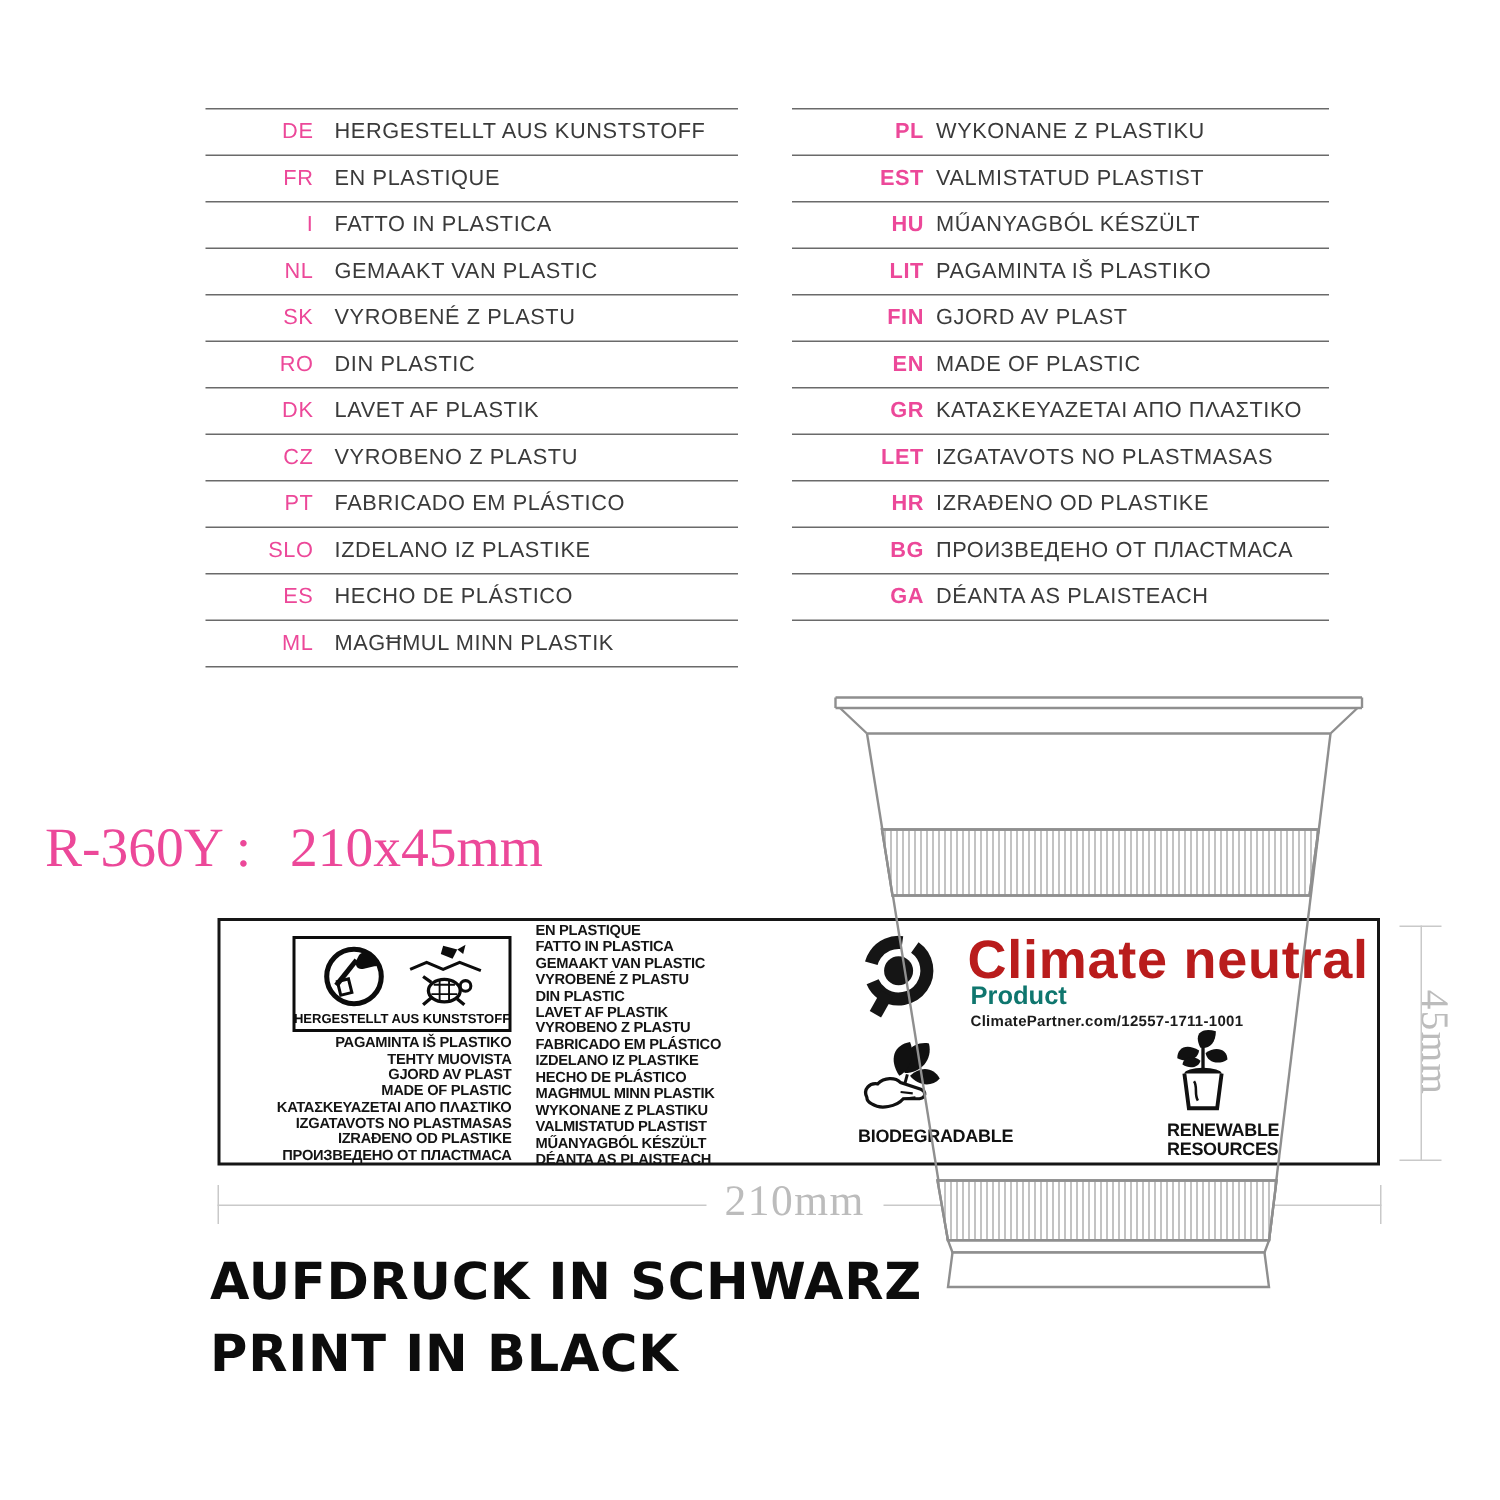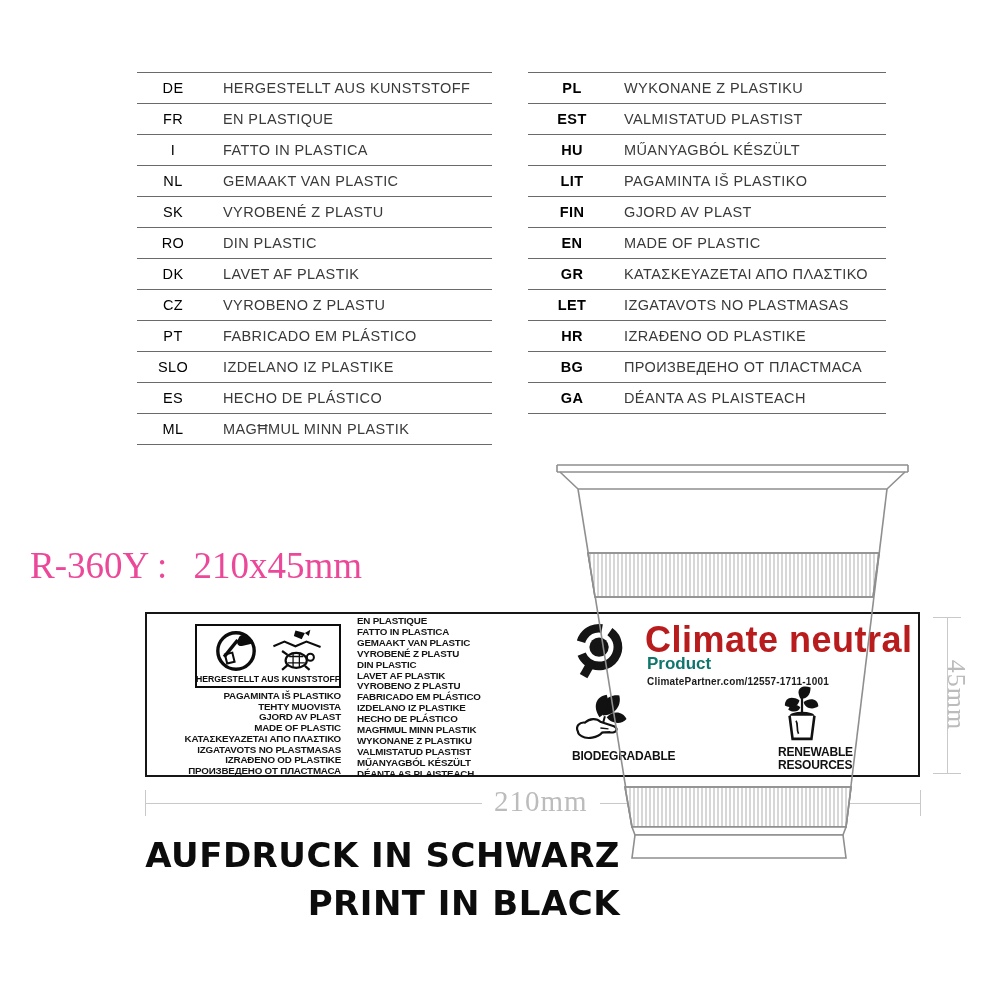--- a/index.html
+++ b/index.html
@@ -4,35 +4,35 @@
 <style>
   html,body{margin:0;padding:0;background:#fff;}
   #page{position:relative;width:1000px;height:1000px;background:#ffffff;overflow:hidden;
         font-family:"Liberation Sans",sans-serif;color:#1a1a1a;}
 
   
   .ttable{position:absolute;border-top:1px solid #6a6a6a;}
   .ttable-left{left:137px;top:72px;width:355px;}
   .ttable-right{left:528px;top:72px;width:358px;}
   .trow{display:flex;height:30px;align-items:center;border-bottom:1px solid #6a6a6a;}
-  .tcode{width:72px;text-align:center;font-size:14.5px;letter-spacing:.4px;color:#000000;}
+  .tcode{width:72px;text-align:right;font-size:14.5px;letter-spacing:.4px;color:#ec4899;}
   .ttable-right .tcode{width:88px;font-weight:bold;}
   .ttext{padding-left:14px;font-size:14.5px;letter-spacing:.4px;color:#3a3a3a;white-space:nowrap;}
   .ttable-right .ttext{padding-left:8px;}
 
   
   .heading{position:absolute;left:30px;top:544px;font-family:"Liberation Serif",serif;
            font-size:37px;color:#ec4899;white-space:nowrap;}
   .heading .gap{display:inline-block;width:26px;}
 
   
   .dim{position:absolute;color:#bcbcbc;font-family:"Liberation Serif",serif;}
   .dim-line-h{position:absolute;left:145px;top:803px;width:776px;height:0;border-top:1.3px solid #c9c9c9;z-index:1;}
   .dim-tick-v{position:absolute;width:0;height:26px;border-left:1.3px solid #c9c9c9;top:790px;z-index:1;}
-  .dim-width-text{left:482px;top:785px;font-size:29px;letter-spacing:1px;background:#fff;padding:0 12px;z-index:1;}
+  .dim-width-text{left:471px;top:785px;font-size:29px;letter-spacing:1px;background:#fff;padding:0 12px;z-index:1;}
   .dim-line-v{position:absolute;left:947px;top:617px;width:0;height:157px;border-left:1.3px solid #c9c9c9;z-index:1;}
   .dim-tick-h{position:absolute;height:0;width:28px;border-top:1.3px solid #c9c9c9;left:933px;z-index:1;}
   .dim-height-text{left:921px;top:680px;font-size:26px;letter-spacing:1px;transform:rotate(90deg);z-index:1;}
 
   
   .label-strip{position:absolute;left:145px;top:612px;width:775px;height:165px;background:#fff;
                border:2px solid #161616;z-index:2;box-sizing:border-box;}
   .front-box{position:absolute;left:48px;top:10px;width:146px;height:64px;border:2px solid #0c0c0c;
              box-sizing:border-box;display:flex;flex-direction:column;align-items:center;}
   .front-icons{display:flex;gap:12px;align-items:center;height:46px;padding-top:2px;}
@@ -48,21 +48,21 @@
   .badge{position:absolute;width:124px;text-align:left;}
   .badge .blabel{font-size:12px;font-weight:700;letter-spacing:-.2px;color:#111;line-height:12.5px;white-space:nowrap;}
   .badge-1{left:425px;top:78px;}
   .badge-2{left:528px;top:78px;}
   .badge-3{left:631px;top:72px;}
 
   
   .cup-svg{position:absolute;left:520px;top:440px;z-index:3;pointer-events:none;}
 
   
-  .footer{position:absolute;left:140px;top:831px;width:480px;text-align:right;
+  .footer{position:absolute;left:140px;top:831px;width:480px;text-align:left;
           font-family:"DejaVu Sans",sans-serif;font-weight:800;font-size:34px;line-height:48px;
           color:#0c0c0c;letter-spacing:.5px;z-index:4;}
 </style>
 </head>
 <body>
 
 <div id="page">
 
   <div class="ttable ttable-left">
     <div class="trow">

